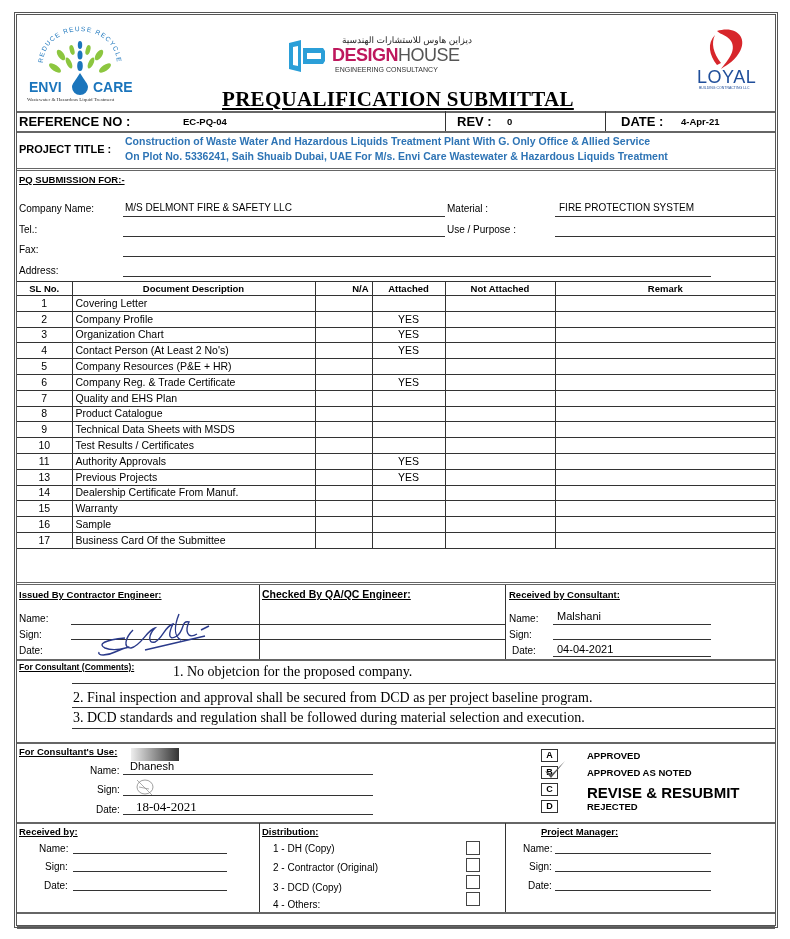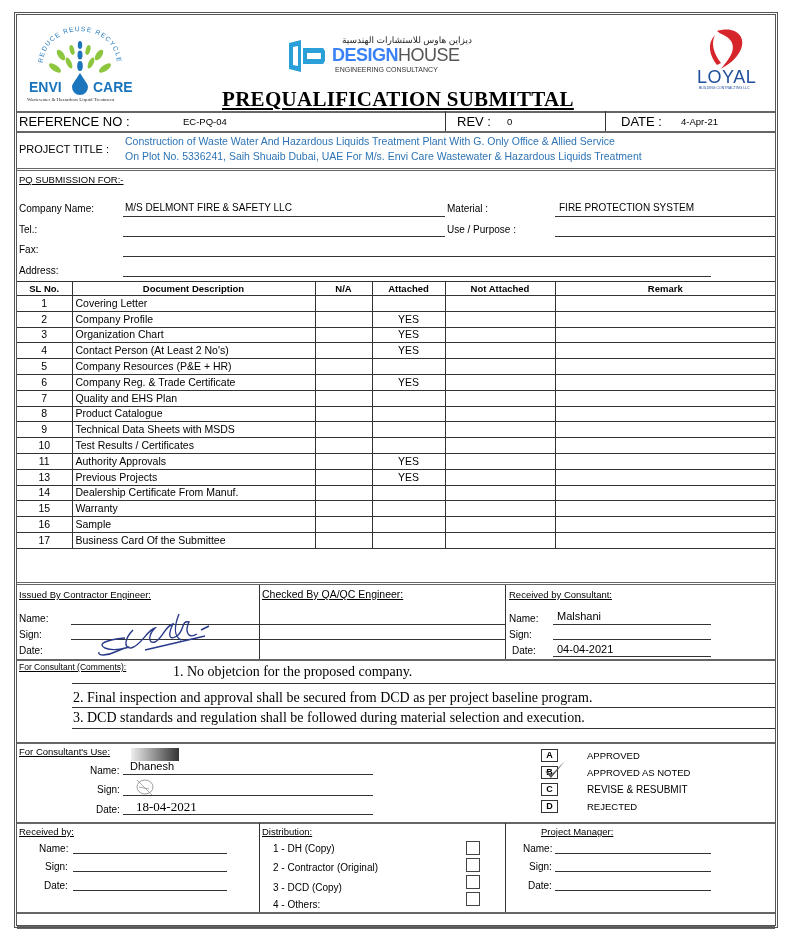--- a/index.html
+++ b/index.html
@@ -4,21 +4,21 @@
 <style>
   * { box-sizing: border-box; margin: 0; padding: 0; }
   html, body { width: 790px; height: 939px; background: #fff; overflow: hidden; }
   body { font-family: "Liberation Sans", sans-serif; color: #000; position: relative; }
   .sheet { position: absolute; left: 14px; top: 12px; width: 764px; height: 916px; border: 3px double #555; }
   .abs { position: absolute; }
   .hr { position: absolute; left: 0; right: 0; border-top: 2px solid #666; }
   .hr-thin { position: absolute; border-top: 1px solid #333; }
   .vr { position: absolute; border-left: 1px solid #333; }
   .lbl { font-size: 10px; font-family: "Liberation Sans", sans-serif; }
-  .bold { font-weight: normal; }
+  .bold { font-weight: bold; }
   .ul { text-decoration: underline; }
   .blue { color: #2e74b5; }
 
   
   .envi { left: 8px; top: 8px; width: 110px; height: 80px; }
   .dh { left: 270px; top: 20px; width: 170px; height: 45px; }
   .loyal { left: 670px; top: 10px; width: 80px; height: 70px; }
   .title { left: 205px; top: 72px; font-family: "Liberation Serif", serif; font-weight: bold; font-size: 21px; text-decoration: underline; letter-spacing: 0.3px; }
 
   table.docs { position: absolute; left: 0; top: 266px; width: 758px; border-collapse: collapse; font-size: 10.5px; }
@@ -66,21 +66,21 @@
 
   <div class="abs dh">
     <svg width="40" height="34" viewBox="0 0 40 34" class="abs" style="left:0;top:4px;">
       <path d="M2,4 L14,1 L14,33 L2,30 Z" fill="#2b9fd8"></path>
       <path d="M6,8 L11,7 L11,27 L6,26 Z" fill="#fff"></path>
       <path d="M16,9 L36,9 L38,12 L38,22 L36,25 L16,25 Z" fill="#2b9fd8"></path>
       <rect x="20" y="14" width="14" height="6" fill="#fff"></rect>
     </svg>
     <div class="abs" style="left:55px;top:0;font-size:9px;color:#222;white-space:nowrap;direction:rtl;">ديزاين هاوس للاستشارات الهندسية</div>
     <div class="abs" style="left:45px;top:10px;font-size:18px;white-space:nowrap;letter-spacing:-0.5px;">
-      <span style="color:#3b82f6;font-weight:bold;">DESIGN</span><span style="color:#555;">HOUSE</span>
+      <span style="color:#be185d;font-weight:bold;">DESIGN</span><span style="color:#555;">HOUSE</span>
     </div>
     <div class="abs" style="left:48px;top:31px;font-size:7px;color:#333;white-space:nowrap;">ENGINEERING CONSULTANCY</div>
   </div>
 
   <div class="abs loyal">
     <svg width="80" height="46" viewBox="0 0 80 46">
       <path d="M30,6 C48,0 62,12 52,28 C46,38 36,42 34,44 C40,36 50,26 44,16 C40,10 34,10 30,6 Z" fill="#d7262b"></path>
       <path d="M28,10 C24,18 26,28 34,38 L30,40 C22,30 20,18 28,10 Z" fill="#d7262b"></path>
       <path d="M29,14 l6,2 M28,19 l6,2 M28,24 l6,2 M29,29 l6,2" stroke="#fff" stroke-width="1"></path>
     </svg>
@@ -132,21 +132,21 @@
         <col style="width:243px">
         <col style="width:57px">
         <col style="width:73px">
         <col style="width:110px">
         <col>
     </colgroup>
     <thead>
       <tr>
         <th>SL No.</th>
         <th>Document Description</th>
-        <th style="text-align:center">N/A</th>
+        <th style="text-align:right">N/A</th>
         <th>Attached</th>
         <th>Not Attached</th>
         <th>Remark</th>
       </tr>
     </thead>
     <tbody id="docs-body">
         <tr>
           <td class="c">1</td>
           <td>Covering Letter</td>
           <td class="c"></td>
@@ -330,21 +330,21 @@
 
   <div id="status-options">
       <div class="box" style="left: 524px; top: 734px;">A</div>
       <div class="abs bold" style="left: 570px; top: 735px; font-size: 9.5px;">APPROVED</div>
       <div class="box" style="left: 524px; top: 751px;">B</div>
       <svg width="24" height="20" class="abs" style="left: 526px; top: 745px;">
         <path d="M2,11 L8,18 L22,1 L9,14 Z" fill="#555555"></path>
       </svg>
       <div class="abs bold" style="left: 570px; top: 752px; font-size: 9.5px;">APPROVED AS NOTED</div>
       <div class="box" style="left: 524px; top: 768px;">C</div>
-      <div class="abs bold" style="left: 570px; top: 769px; font-size: 10px;">REVISE &amp; RESUBMIT</div>
+      <div class="abs bold" style="left: 570px; top: 769px; font-size: 15px;">REVISE &amp; RESUBMIT</div>
       <div class="box" style="left: 524px; top: 785px;">D</div>
       <div class="abs bold" style="left: 570px; top: 786px; font-size: 9.5px;">REJECTED</div>
     </div>
 
   <div class="hr" style="top:807px;"></div>
   <div class="vr" style="left:242px;top:808px;height:90px;"></div>
   <div class="vr" style="left:488px;top:808px;height:90px;"></div>
 
   <div class="abs bold ul" style="left:2px;top:811px;font-size:9.5px;">Received by:</div>
   <div class="abs lbl" style="left:22px;top:828px;">Name:</div>

